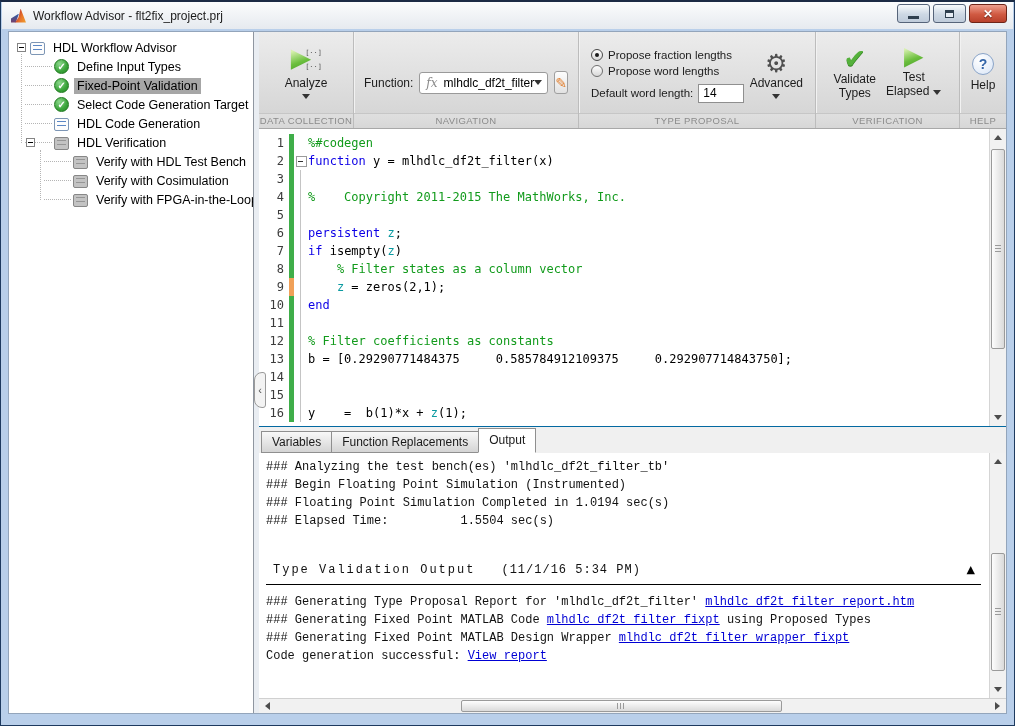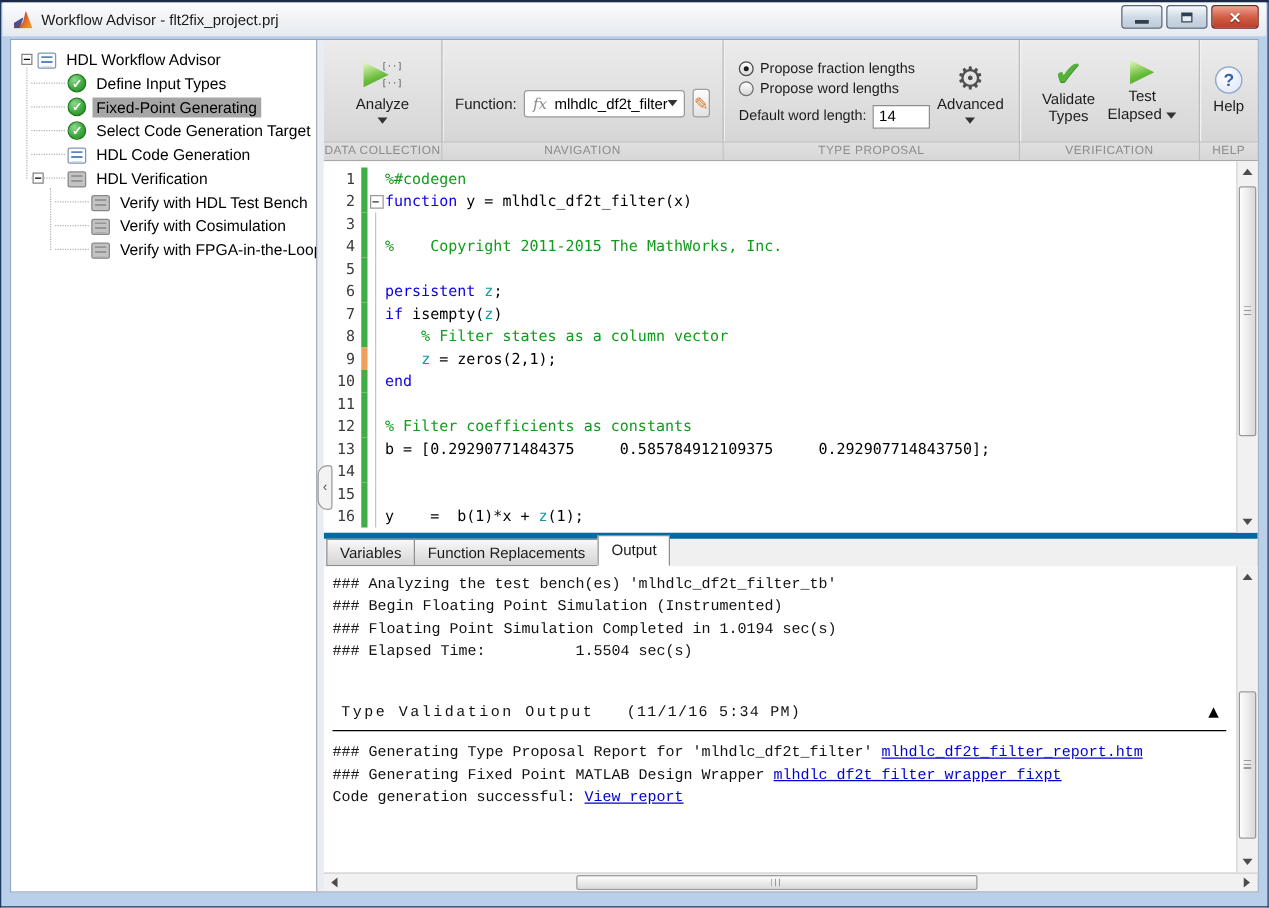--- a/index.html
+++ b/index.html
@@ -121,21 +121,21 @@
   .vscroll { width:17px; background:#f1f1f1; border-left:1px solid #d5d5d5; position:relative; flex:0 0 auto; }
   .sb-arrow { position:absolute; left:0; width:16px; height:15px; display:flex; align-items:center; justify-content:center; }
   .sb-up { top:1px; } .sb-dn { bottom:1px; }
   .tri-up { width:0; height:0; border-left:4px solid transparent; border-right:4px solid transparent; border-bottom:5px solid #4c4c4c; }
   .tri-dn { width:0; height:0; border-left:4px solid transparent; border-right:4px solid transparent; border-top:5px solid #4c4c4c; }
   .thumb { position:absolute; left:1px; width:14px; background:linear-gradient(90deg,#fdfdfd,#dadada); border:1px solid #9a9a9a; border-radius:2px; }
   .thumb::after { content:""; position:absolute; left:3px; right:3px; top:50%; margin-top:-4px; height:8px;
     background:repeating-linear-gradient(#9a9a9a 0 1px,transparent 1px 3px); }
 
   
-  .tabbar { height:27px; background:#f0f0f0; display:flex; align-items:flex-end; padding-left:2px; border-top:5px solid #0369a1; }
+  .tabbar { height:27px; background:#f0f0f0; display:flex; align-items:flex-end; padding-left:2px; border-top:1px solid #0369a1; }
   .tab { height:22px; padding:0 10px; display:flex; align-items:center; font-size:12px; color:#1a1a1a;
     border:1px solid #8f8f8f; border-right:none; background:linear-gradient(#f8f8f8,#d4d4d4); }
   .tab:last-of-type { border-right:1px solid #8f8f8f; }
   .tab.active { background:#fff; height:25px; border-right:1px solid #8f8f8f; position:relative; z-index:2; border-bottom:1px solid #fff; }
 
   
   .console { height:247px; background:#fff; display:flex; }
   .con-body { flex:1; overflow:hidden; font-family:"Liberation Mono",monospace; font-size:12px; line-height:18px; padding:5px 0 0 7px; color:#111; }
   .cline { height:18px; white-space:pre; }
   .cline a { color:#0000d4; text-decoration:underline; }
@@ -192,21 +192,21 @@
           <span class="tlabel">HDL Workflow Advisor</span>
         </div>
         <div class="trow lvl1">
           <span class="stub"></span>
           <span class="ticon check"></span>
           <span class="tlabel">Define Input Types</span>
         </div>
         <div class="trow lvl1">
           <span class="stub"></span>
           <span class="ticon check"></span>
-          <span class="tlabel selected">Fixed-Point Generating</span>
+          <span class="tlabel selected">Fixed-Point Validation</span>
         </div>
         <div class="trow lvl1">
           <span class="stub"></span>
           <span class="ticon check"></span>
           <span class="tlabel">Select Code Generation Target</span>
         </div>
         <div class="trow lvl1">
           <span class="stub"></span>
           <span class="ticon list"></span>
           <span class="tlabel">HDL Code Generation</span>
@@ -375,20 +375,21 @@
       <div class="console">
         <div class="con-body">
             <div class="cline">### Analyzing the test bench(es) 'mlhdlc_df2t_filter_tb'</div>
             <div class="cline">### Begin Floating Point Simulation (Instrumented)</div>
             <div class="cline">### Floating Point Simulation Completed in 1.0194 sec(s)</div>
             <div class="cline">### Elapsed Time:          1.5504 sec(s)</div>
             <div class="cline"> </div>
             <div class="chead"><span class="ct">Type Validation Output</span><span class="cts">(11/1/16 5:34 PM)</span><span class="col-tri">▲</span></div>
             <div class="crule"></div>
             <div class="cline">### Generating Type Proposal Report for 'mlhdlc_df2t_filter' <a href="#">mlhdlc_df2t_filter_report.htm</a></div>
+            <div class="cline">### Generating Fixed Point MATLAB Code <a href="#">mlhdlc_df2t_filter_fixpt</a> using Proposed Types</div>
             <div class="cline">### Generating Fixed Point MATLAB Design Wrapper <a href="#">mlhdlc_df2t_filter_wrapper_fixpt</a></div>
             <div class="cline">Code generation successful: <a href="#">View report</a></div>
           </div>
         <div class="vscroll">
           <div class="sb-arrow sb-up">
               <span class="tri-up"></span>
             </div>
           <div class="thumb" style="top:100px; height:118px;"></div>
           <div class="sb-arrow sb-dn">
               <span class="tri-dn"></span>

